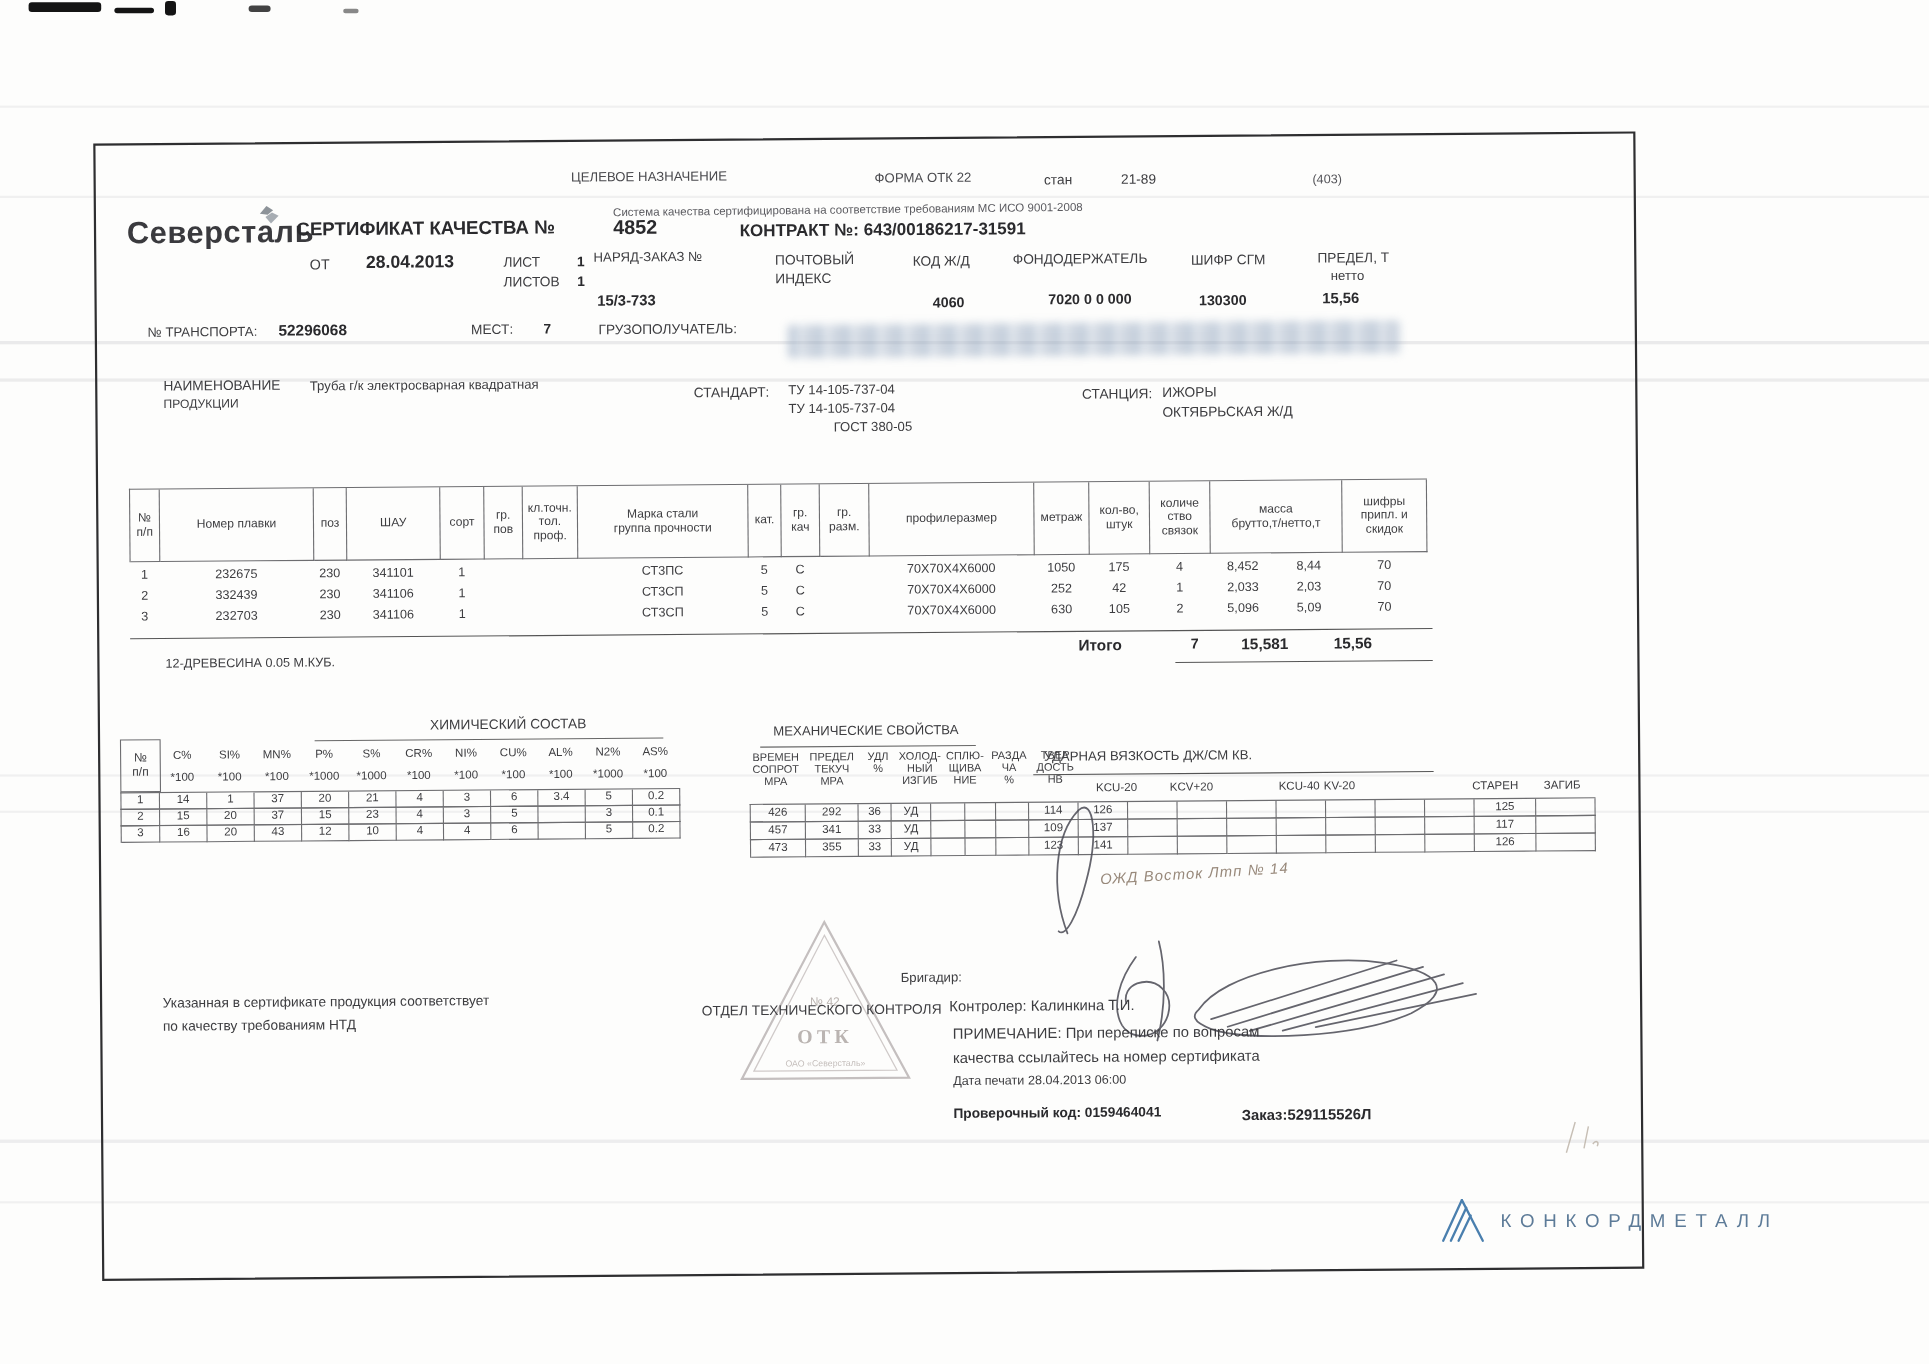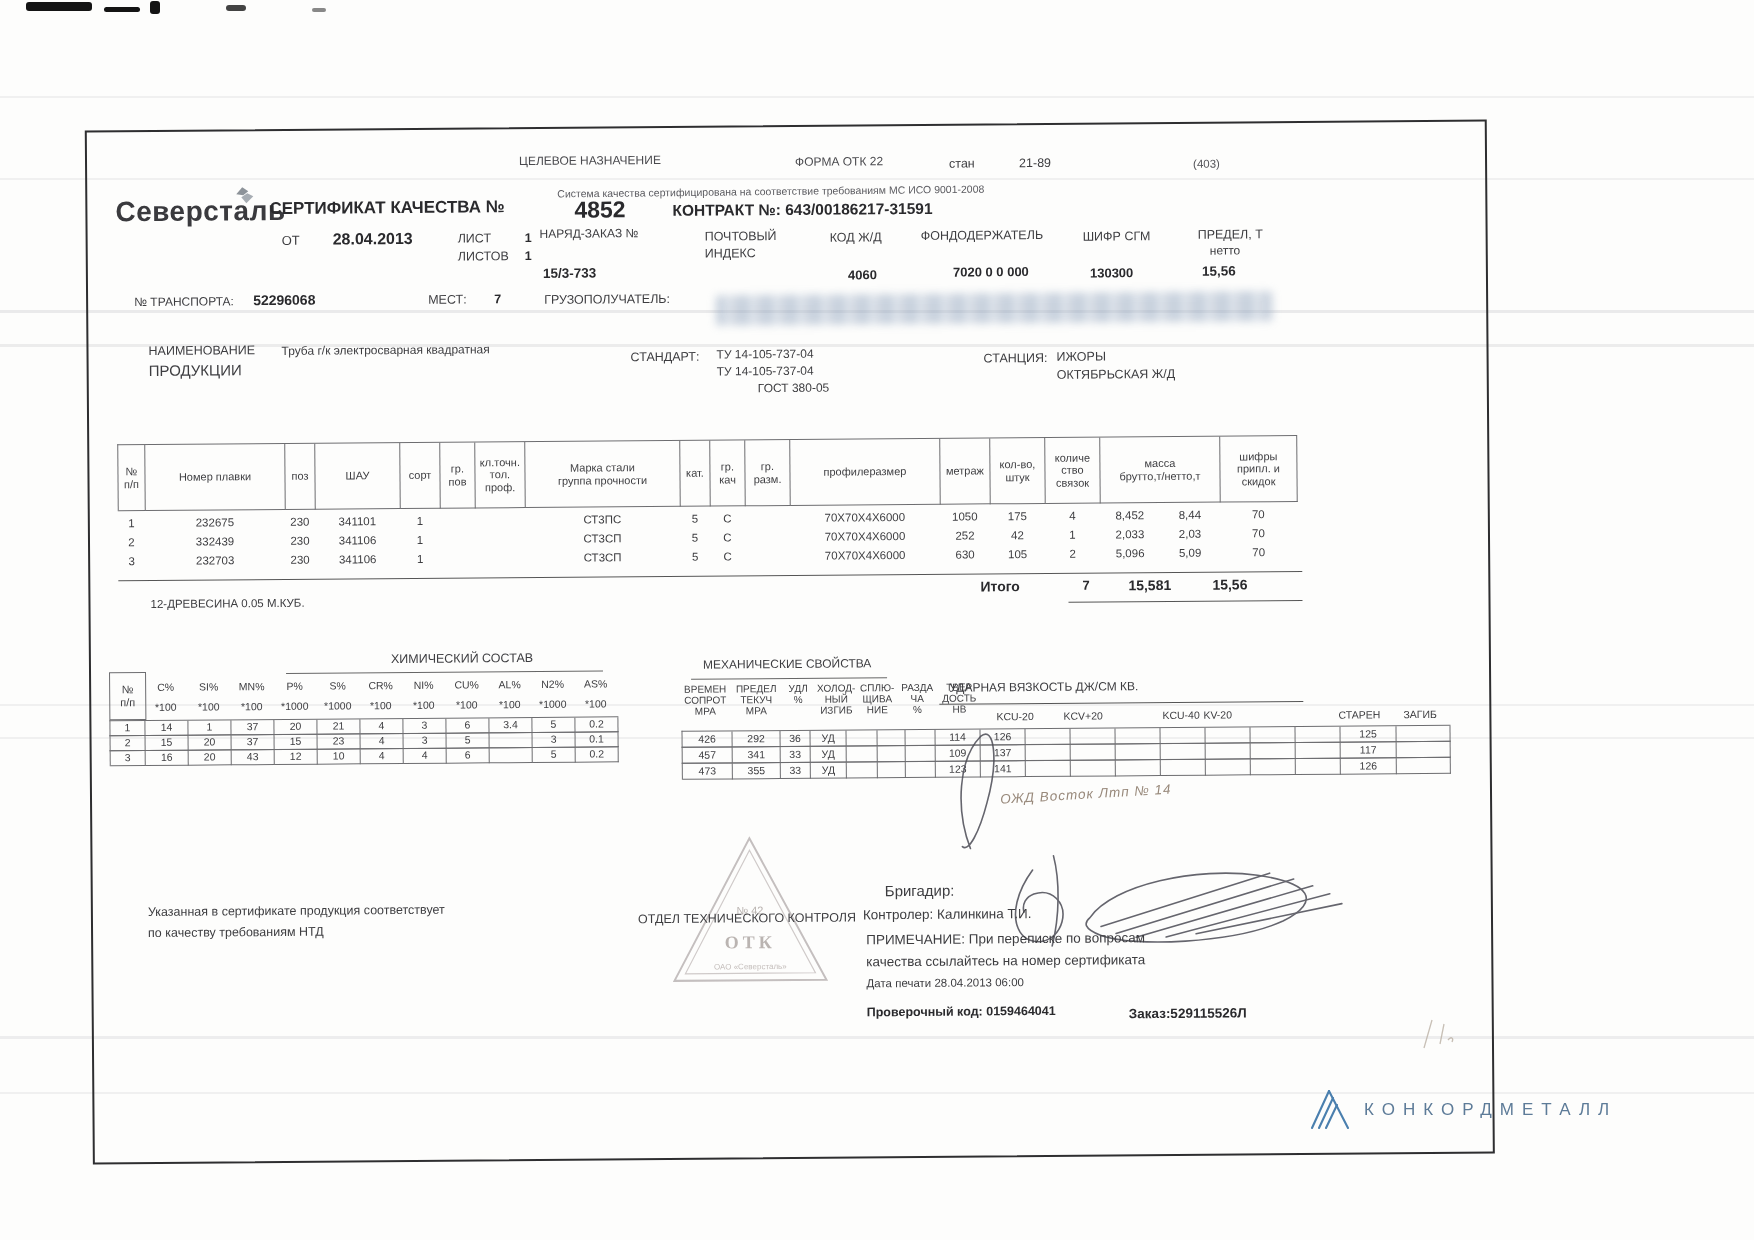--- a/index.html
+++ b/index.html
@@ -59,21 +59,21 @@
   <span class="t" style="left:932px;top:31px;font-size:12.5px;">21-89</span>
   <span class="t" style="left:1106px;top:34px;font-size:11.5px;color:#55555a;">(403)</span>
   <span class="t" style="left:470px;top:58px;font-size:10.5px;color:#5b5b60;transform:rotate(-0.2deg);">Система качества сертифицирована на соответствие требованиям МС ИСО 9001-2008</span>
 
   <svg style="left:146px;top:54px;" width="22" height="20" viewBox="0 0 22 20">
     <path d="M3,9 L9,2 L15,6 L10,10 Z" fill="#8d9399"></path>
     <path d="M8,12 L13,18 L20,11 L14,8 Z" fill="#a7adb3"></path>
   </svg>
   <span class="t b" style="left:28px;top:64px;font-size:28px;letter-spacing:.5px;color:#3a3a3e;">Северсталь</span>
   <span class="t b" style="left:182px;top:68px;font-size:17px;">СЕРТИФИКАТ КАЧЕСТВА №</span>
-  <span class="t b" style="left:470px;top:68px;font-size:23px;margin-left:17px;">4852</span>
+  <span class="t b" style="left:470px;top:68px;font-size:18px;">4852</span>
   <span class="t b" style="left:585px;top:74px;font-size:15.5px;">КОНТРАКТ №: 643/00186217-31591</span>
 
   <span class="t" style="left:194px;top:103px;font-size:13px;">ОТ</span>
   <span class="t b" style="left:245px;top:100px;font-size:16px;">28.04.2013</span>
   <span class="t" style="left:370px;top:102px;font-size:12.5px;">ЛИСТ</span>
   <span class="t b" style="left:437px;top:102px;font-size:12.5px;">1</span>
   <span class="t" style="left:370px;top:120px;font-size:12.5px;">ЛИСТОВ</span>
   <span class="t b" style="left:437px;top:120px;font-size:12.5px;">1</span>
   <span class="t" style="left:452px;top:99px;font-size:12px;">НАРЯД-ЗАКАЗ №</span>
   <span class="t" style="left:617px;top:102px;font-size:12.5px;">ПОЧТОВЫЙ</span>
@@ -90,21 +90,21 @@
   <span class="t b" style="left:1114px;top:140px;font-size:13.5px;">15,56</span>
 
   <span class="t" style="left:46px;top:164px;font-size:12px;">№ ТРАНСПОРТА:</span>
   <span class="t b" style="left:165px;top:161px;font-size:14px;">52296068</span>
   <span class="t" style="left:340px;top:163px;font-size:12.5px;">МЕСТ:</span>
   <span class="t b" style="left:406px;top:163px;font-size:12.5px;">7</span>
   <span class="t" style="left:456px;top:164px;font-size:12.5px;">ГРУЗОПОЛУЧАТЕЛЬ:</span>
   <div id="redacted"></div>
 
   <span class="t" style="left:60px;top:212px;font-size:12.5px;">НАИМЕНОВАНИЕ</span>
-  <span class="t" style="left:60px;top:230px;font-size:15px;">ПРОДУКЦИИ</span>
+  <span class="t" style="left:60px;top:230px;font-size:11px;">ПРОДУКЦИИ</span>
   <span class="t" style="left:193px;top:214px;font-size:12px;">Труба г/к электросварная квадратная</span>
   <span class="t" style="left:542px;top:222px;font-size:12.5px;">СТАНДАРТ:</span>
   <span class="t" style="left:628px;top:221px;font-size:12px;">ТУ 14-105-737-04</span>
   <span class="t" style="left:628px;top:238px;font-size:12px;">ТУ 14-105-737-04</span>
   <span class="t" style="left:628px;top:255px;font-size:12px;margin-left:41px;">ГОСТ 380-05</span>
   <span class="t" style="left:895px;top:226px;font-size:12.5px;">СТАНЦИЯ:</span>
   <span class="t" style="left:968px;top:225px;font-size:12.5px;">ИЖОРЫ</span>
   <span class="t" style="left:968px;top:243px;font-size:12.5px;">ОКТЯБРЬСКАЯ Ж/Д</span>
 
   <div id="mt-head" class="grid boxed">
@@ -392,21 +392,21 @@
         <path d="M198,218 L375,168"></path>
       <path d="M228,218 L392,176"></path>
         <path d="M258,215 L404,186"></path>
     </g>
   </svg>
   <span class="t hw" style="left:908px;top:662px;font-size:13.5px;letter-spacing:1px;transform:rotate(-3deg);">ОЖД Восток Лтп № 14</span>
 
   <span class="t" style="left:55px;top:773px;font-size:12.5px;">Указанная в сертификате продукция соответствует</span>
   <span class="t" style="left:55px;top:794px;font-size:12.5px;">по качеству требованиям НТД</span>
   <span class="t" style="left:545px;top:784px;font-size:12.5px;">ОТДЕЛ ТЕХНИЧЕСКОГО КОНТРОЛЯ</span>
-  <span class="t" style="left:792px;top:756px;font-size:15px;text-align:right;">Бригадир:</span>
+  <span class="t" style="left:726px;top:756px;font-size:12px;text-align:right;">Бригадир:</span>
   <span class="t" style="left:770px;top:781px;font-size:13.5px;">Контролер: Калинкина Т.И.</span>
   <span class="t" style="left:773px;top:806px;font-size:13.5px;">ПРИМЕЧАНИЕ: При переписке по вопросам</span>
   <span class="t" style="left:773px;top:828px;font-size:13.5px;">качества ссылайтесь на номер сертификата</span>
   <span class="t" style="left:773px;top:851px;font-size:11.5px;">Дата печати 28.04.2013 06:00</span>
   <span class="t b" style="left:773px;top:879px;font-size:12.5px;">Проверочный код: 0159464041</span>
   <span class="t b" style="left:1035px;top:882px;font-size:13.5px;">Заказ:529115526Л</span>
 </div>
 
 <svg style="left:1418px;top:1014px;" width="50" height="40" viewBox="0 0 50 40">
   <g fill="none" stroke="#bab0a4" stroke-width="1.3" opacity="0.8">

